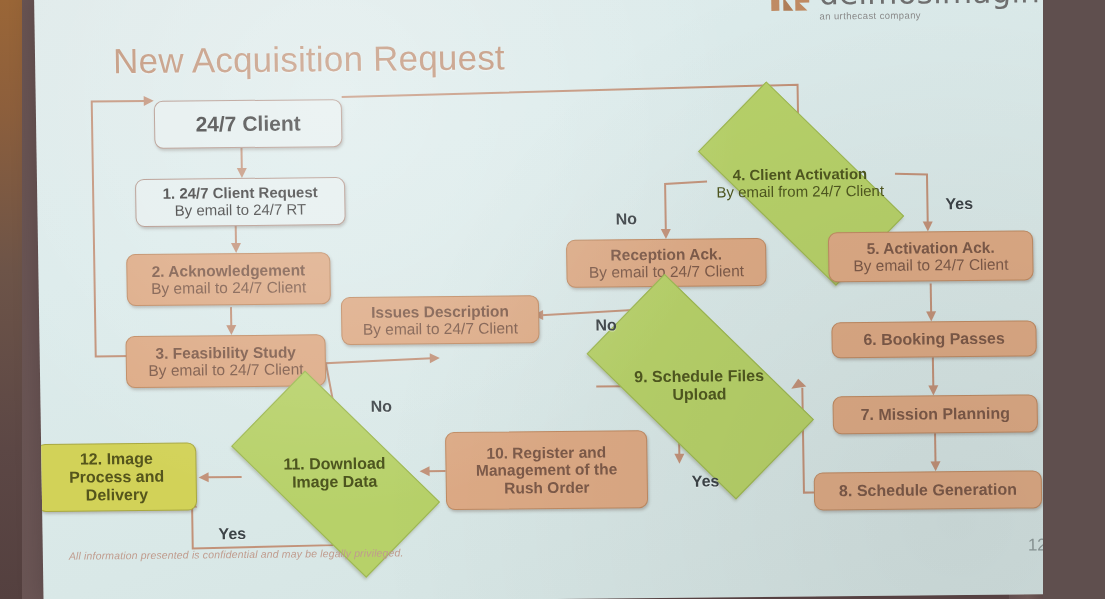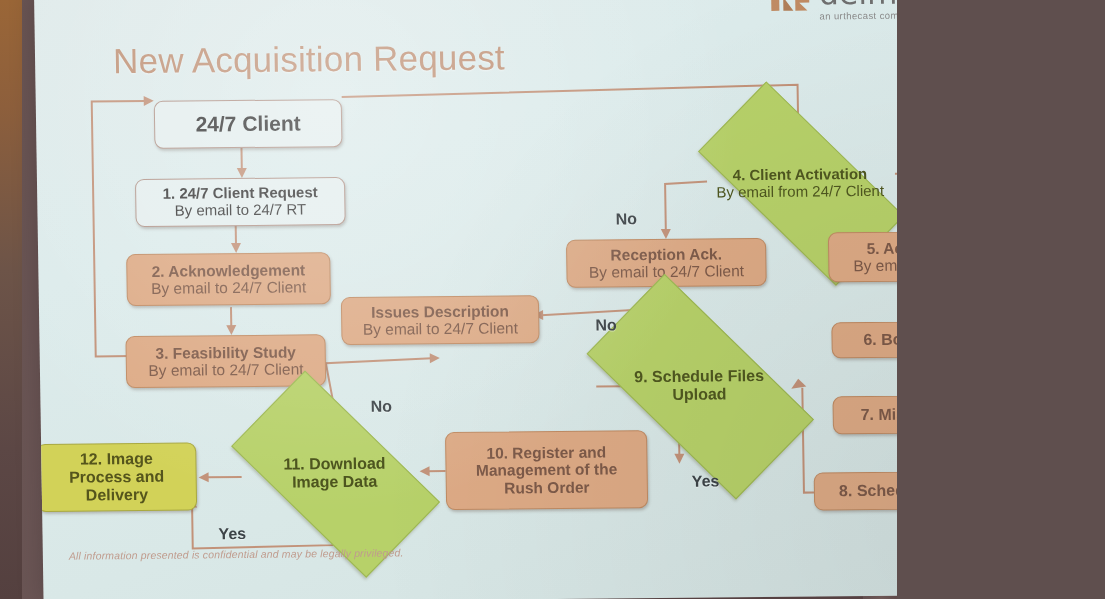--- a/index.html
+++ b/index.html
@@ -3,21 +3,21 @@
 <meta charset="utf-8">
 <title>New Acquisition Request</title>
 <style>
   html,body{margin:0;padding:0;}
   body{
     width:1105px;height:599px;overflow:hidden;
     background:#5f4f4e;
     font-family:"Liberation Sans", sans-serif;
   }
   #photo{
-    position:relative;width:897px;height:599px;overflow:hidden;
+    position:relative;width:1043px;height:599px;overflow:hidden;
     background:linear-gradient(100deg,#8a5f3d 0%,#7b5b4c 2.2%,#6d5653 5%,#665050 8%,#60494a 10%);
   }
   
   .wall-strip{
     position:absolute;left:0;top:0;width:26px;height:599px;
     background:linear-gradient(180deg,#9a6637 0%,#8d5f3c 18%,#6d5448 45%,#5c4745 75%,#54403f 100%);
   }
   .frame-left{
     position:absolute;left:22px;top:0;width:72px;height:599px;
     background:linear-gradient(90deg,#6a5554 0%,#70595a 60%,#6b5455 100%);

